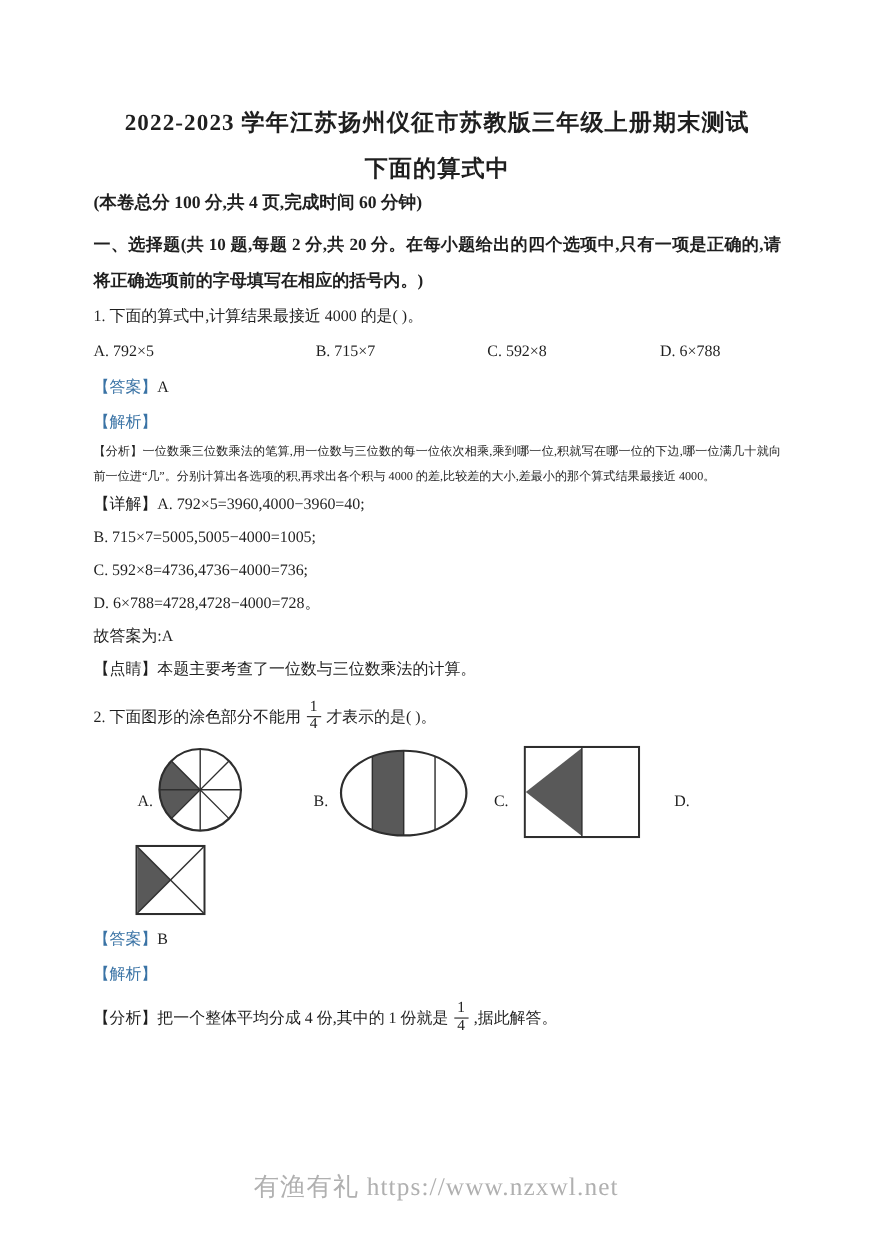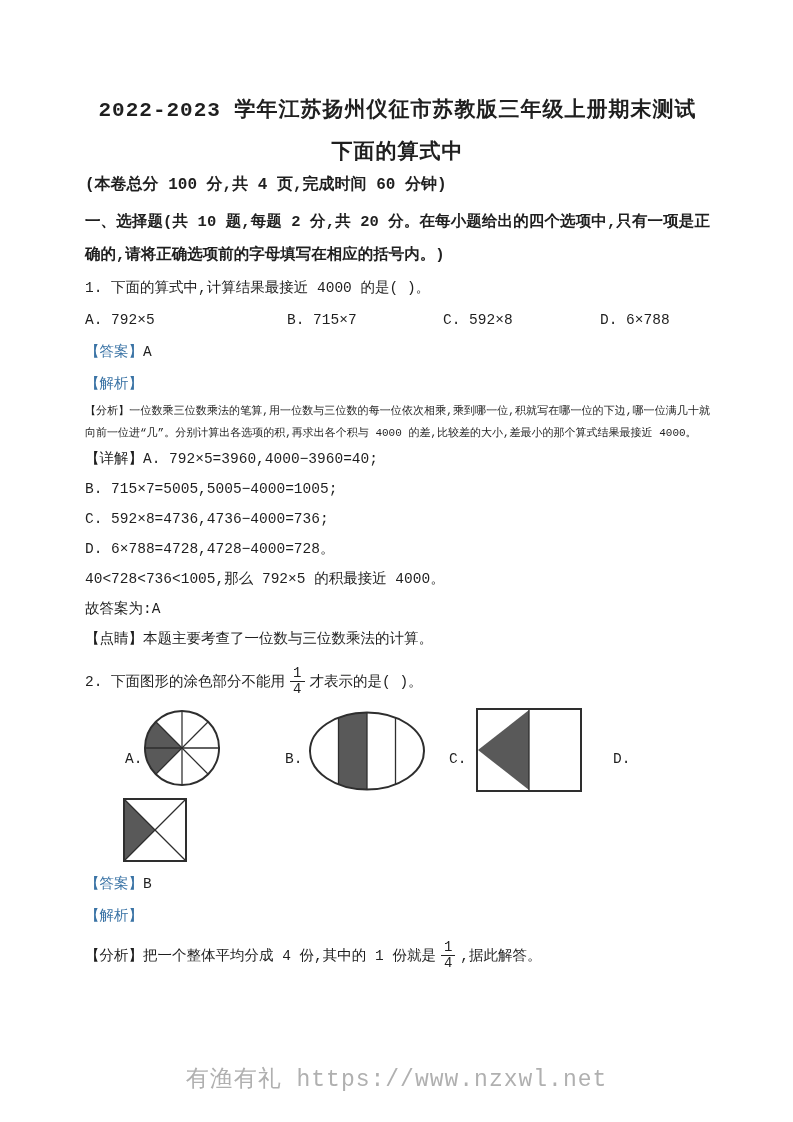--- a/index.html
+++ b/index.html
@@ -3,21 +3,21 @@
 <meta charset="utf-8">
 <style>
   html,body{margin:0;padding:0;background:#ffffff;}
   .page{
     position:relative;
     width:793px;height:1122px;
     box-sizing:border-box;
     padding:96px 83px 0 85px;
     background:#fff;
     color:var(--text-color,#1f1f1f);
-    font-family:Liberation Mono, monospace;
+    font-family:Liberation Serif, serif;
     overflow:hidden;
   }
   .title1,.title2{font-size:21px;font-weight:bold;text-align:center;line-height:30px;letter-spacing:1px;}
   .title2{margin-top:12px;}
   .subtitle{font-size:16px;font-weight:bold;margin-top:6px;line-height:22px;}
   .heading{font-size:15.5px;font-weight:bold;line-height:33px;margin-top:10px;text-align:justify;}
   .line{font-size:14.5px;line-height:32px;}
   .para{font-size:11px;line-height:22px;text-align:justify;}
   .xline{font-size:14.5px;line-height:30px;}
   .blue{color:var(--accent-blue,#3a73a5);}
@@ -70,21 +70,20 @@
   <div class="line">
     <span class="blue">【解析】</span>
   </div>
 
   <div class="para">【分析】一位数乘三位数乘法的笔算,用一位数与三位数的每一位依次相乘,乘到哪一位,积就写在哪一位的下边,哪一位满几十就向前一位进“几”。分别计算出各选项的积,再求出各个积与 4000 的差,比较差的大小,差最小的那个算式结果最接近 4000。</div>
 
   <div class="xline">【详解】A. 792×5=3960,4000−3960=40;</div>
   <div class="xline">B. 715×7=5005,5005−4000=1005;</div>
   <div class="xline">C. 592×8=4736,4736−4000=736;</div>
   <div class="xline">D. 6×788=4728,4728−4000=728。</div>
-  <div class="xline">40&lt;728&lt;736&lt;1005,那么 792×5 的积最接近 4000。</div>
   <div class="xline">故答案为:A</div>
 
   <div class="xline">【点睛】本题主要考查了一位数与三位数乘法的计算。</div>
 
   <div class="stem-frac">
     <span>2. 下面图形的涂色部分不能用</span>
     <span class="frac">
       <span class="num">1</span>
       <span class="den">4</span>
     </span>

